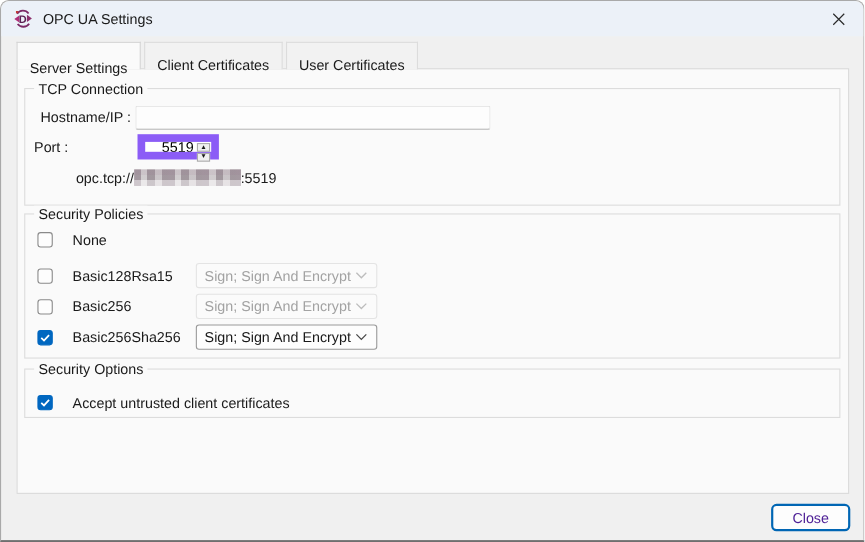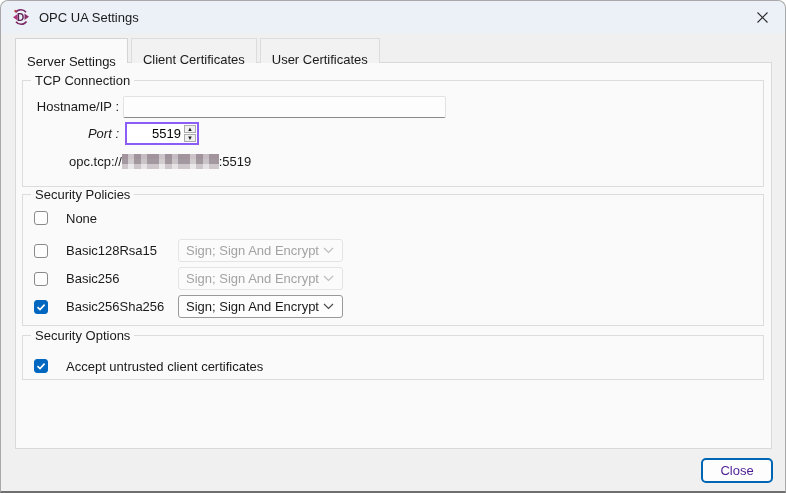--- a/index.html
+++ b/index.html
@@ -37,23 +37,23 @@
   .g-pol { left:6px; top:131px; width:742px; height:132px; }
   .g-opt { left:6px; top:272px; width:742px; height:45px; }
 
   
   .lbl-host { position:absolute; left:8px; top:15px; width:88px; height:22px;
     line-height:22px; text-align:right; }
   .inp-host { position:absolute; left:100px; top:15px; width:323px; height:22px;
     box-sizing:border-box; border:1px solid #E2E2E2; border-bottom-color:#8A8A8A;
     border-radius:2px; background:#FDFDFD; font:inherit; padding:0 6px; outline:none; }
   .lbl-port { position:absolute; left:8px; top:41px; width:88px; height:23px;
-    line-height:23px; text-align:right;font-style:italic; }
+    line-height:23px; text-align:left; }
   .spin-wrap { position:absolute; left:102px; top:41px; width:74px; height:23px;
-    box-sizing:border-box; border:2px solid #8b5cf6; background:#FFFFFF; display:flex; }
+    box-sizing:border-box; border:7px solid #8b5cf6; background:#FFFFFF; display:flex; }
   .inp-port { flex:1; min-width:0; border:none; outline:none; background:transparent;
     text-align:right; font:inherit; padding:0 2px 0 0; }
   .spin-col { width:14px; box-sizing:border-box; display:flex; flex-direction:column;
     padding:1px; gap:1px; }
   .spin-btn { flex:1; box-sizing:border-box; border:1px solid #ACACAC; background:#F0F0F0;
     font-size:6px; display:flex; align-items:center; justify-content:center; color:#1a1a1a; }
   .url { position:absolute; left:46px; top:73px; height:16px; line-height:16px; white-space:nowrap; }
   .redact { display:inline-block; width:97px; height:15px; vertical-align:-3px;
     background-color:#CFC8CC;
     background-image:

